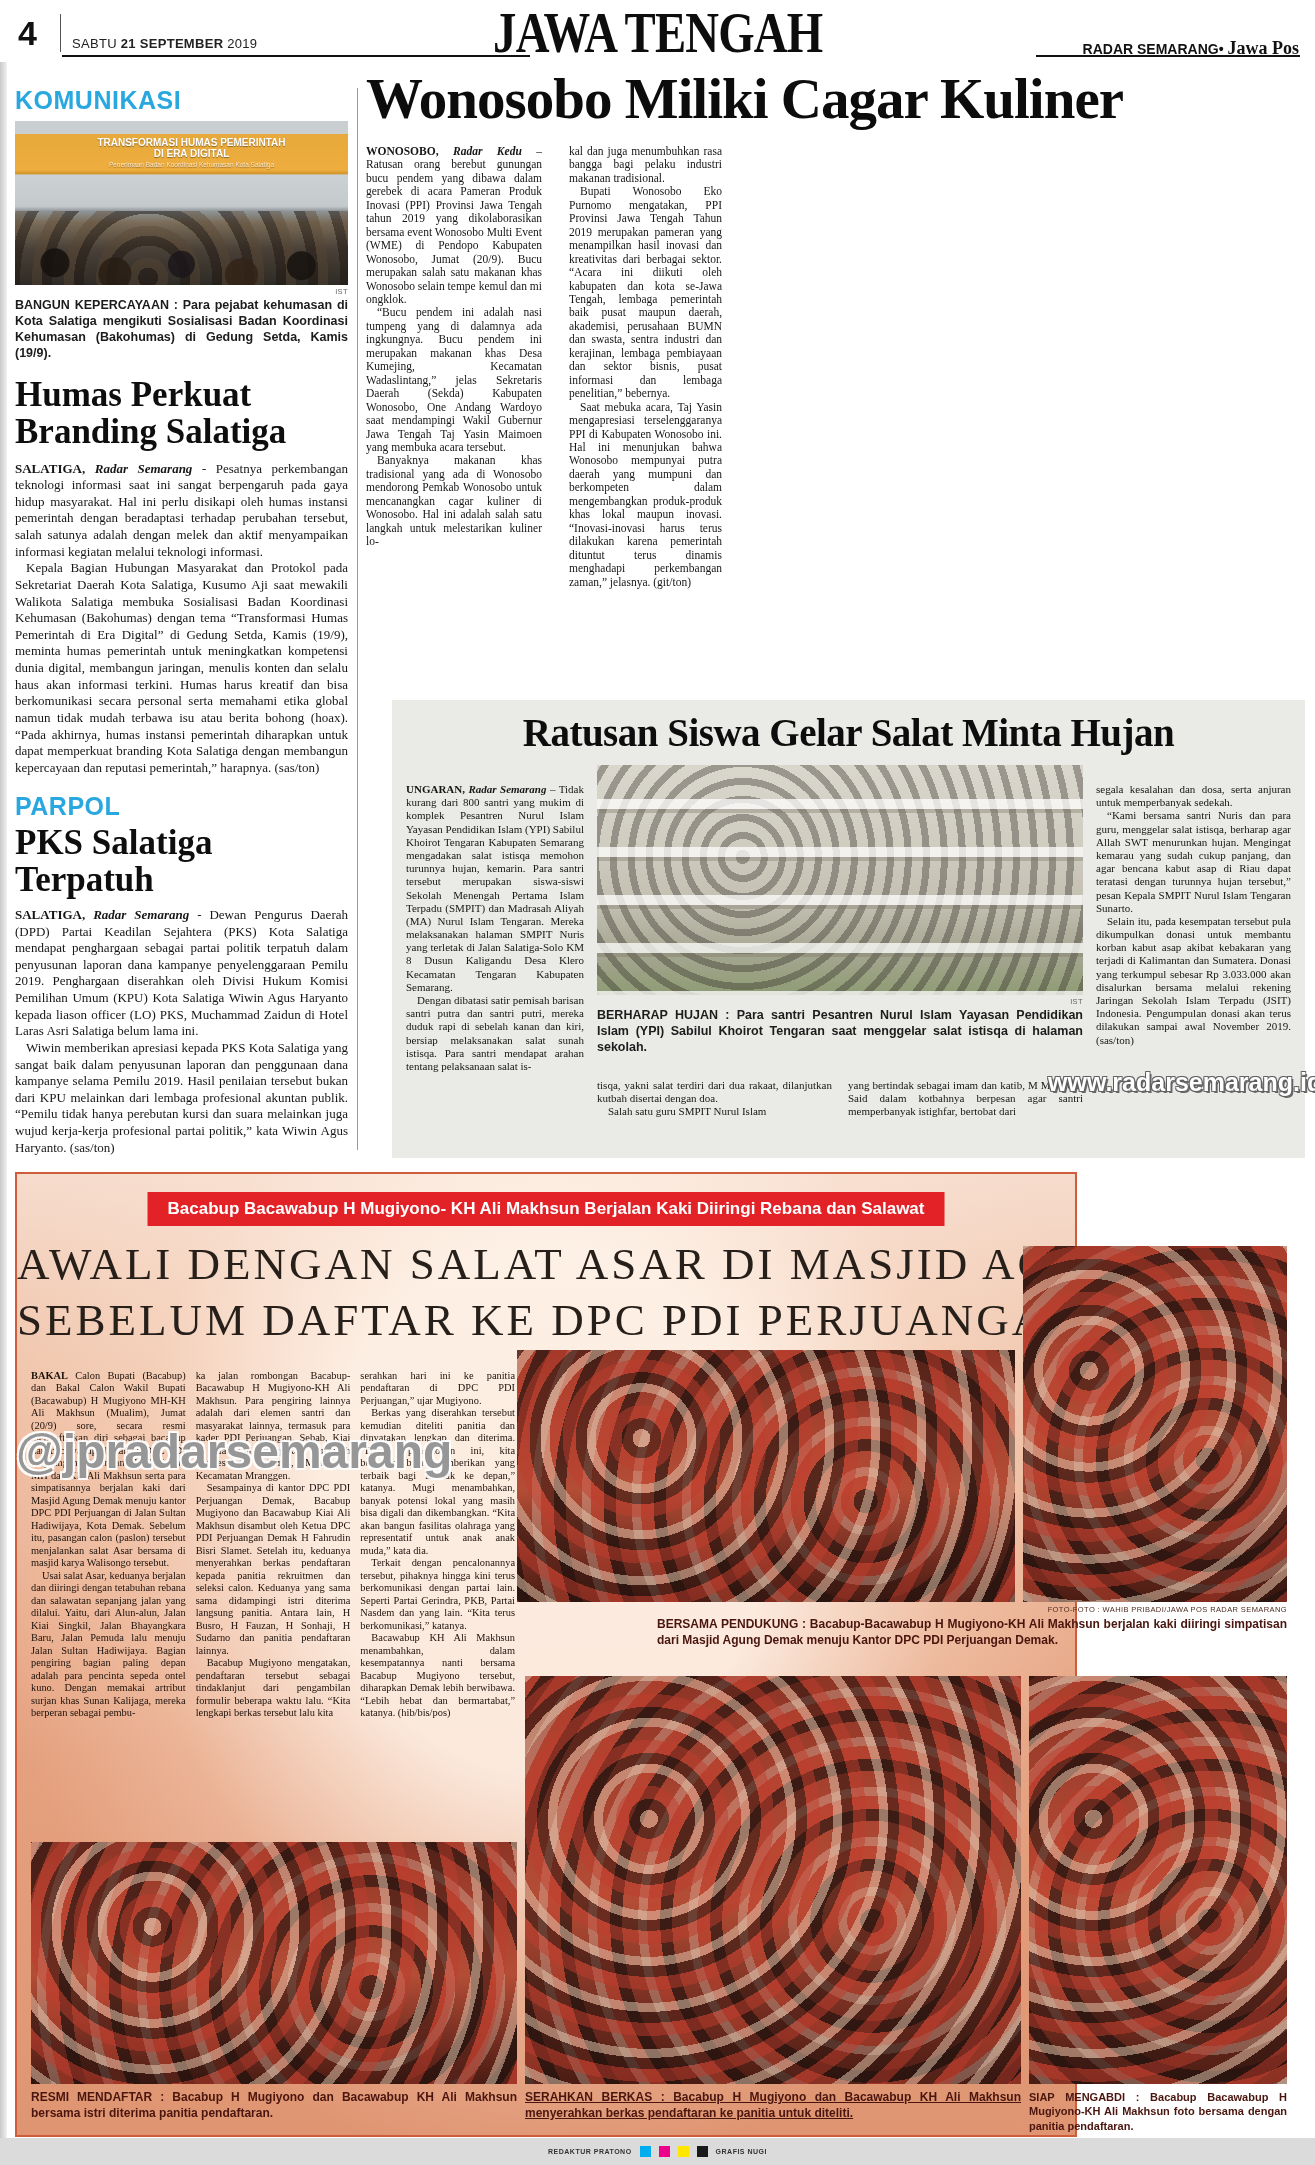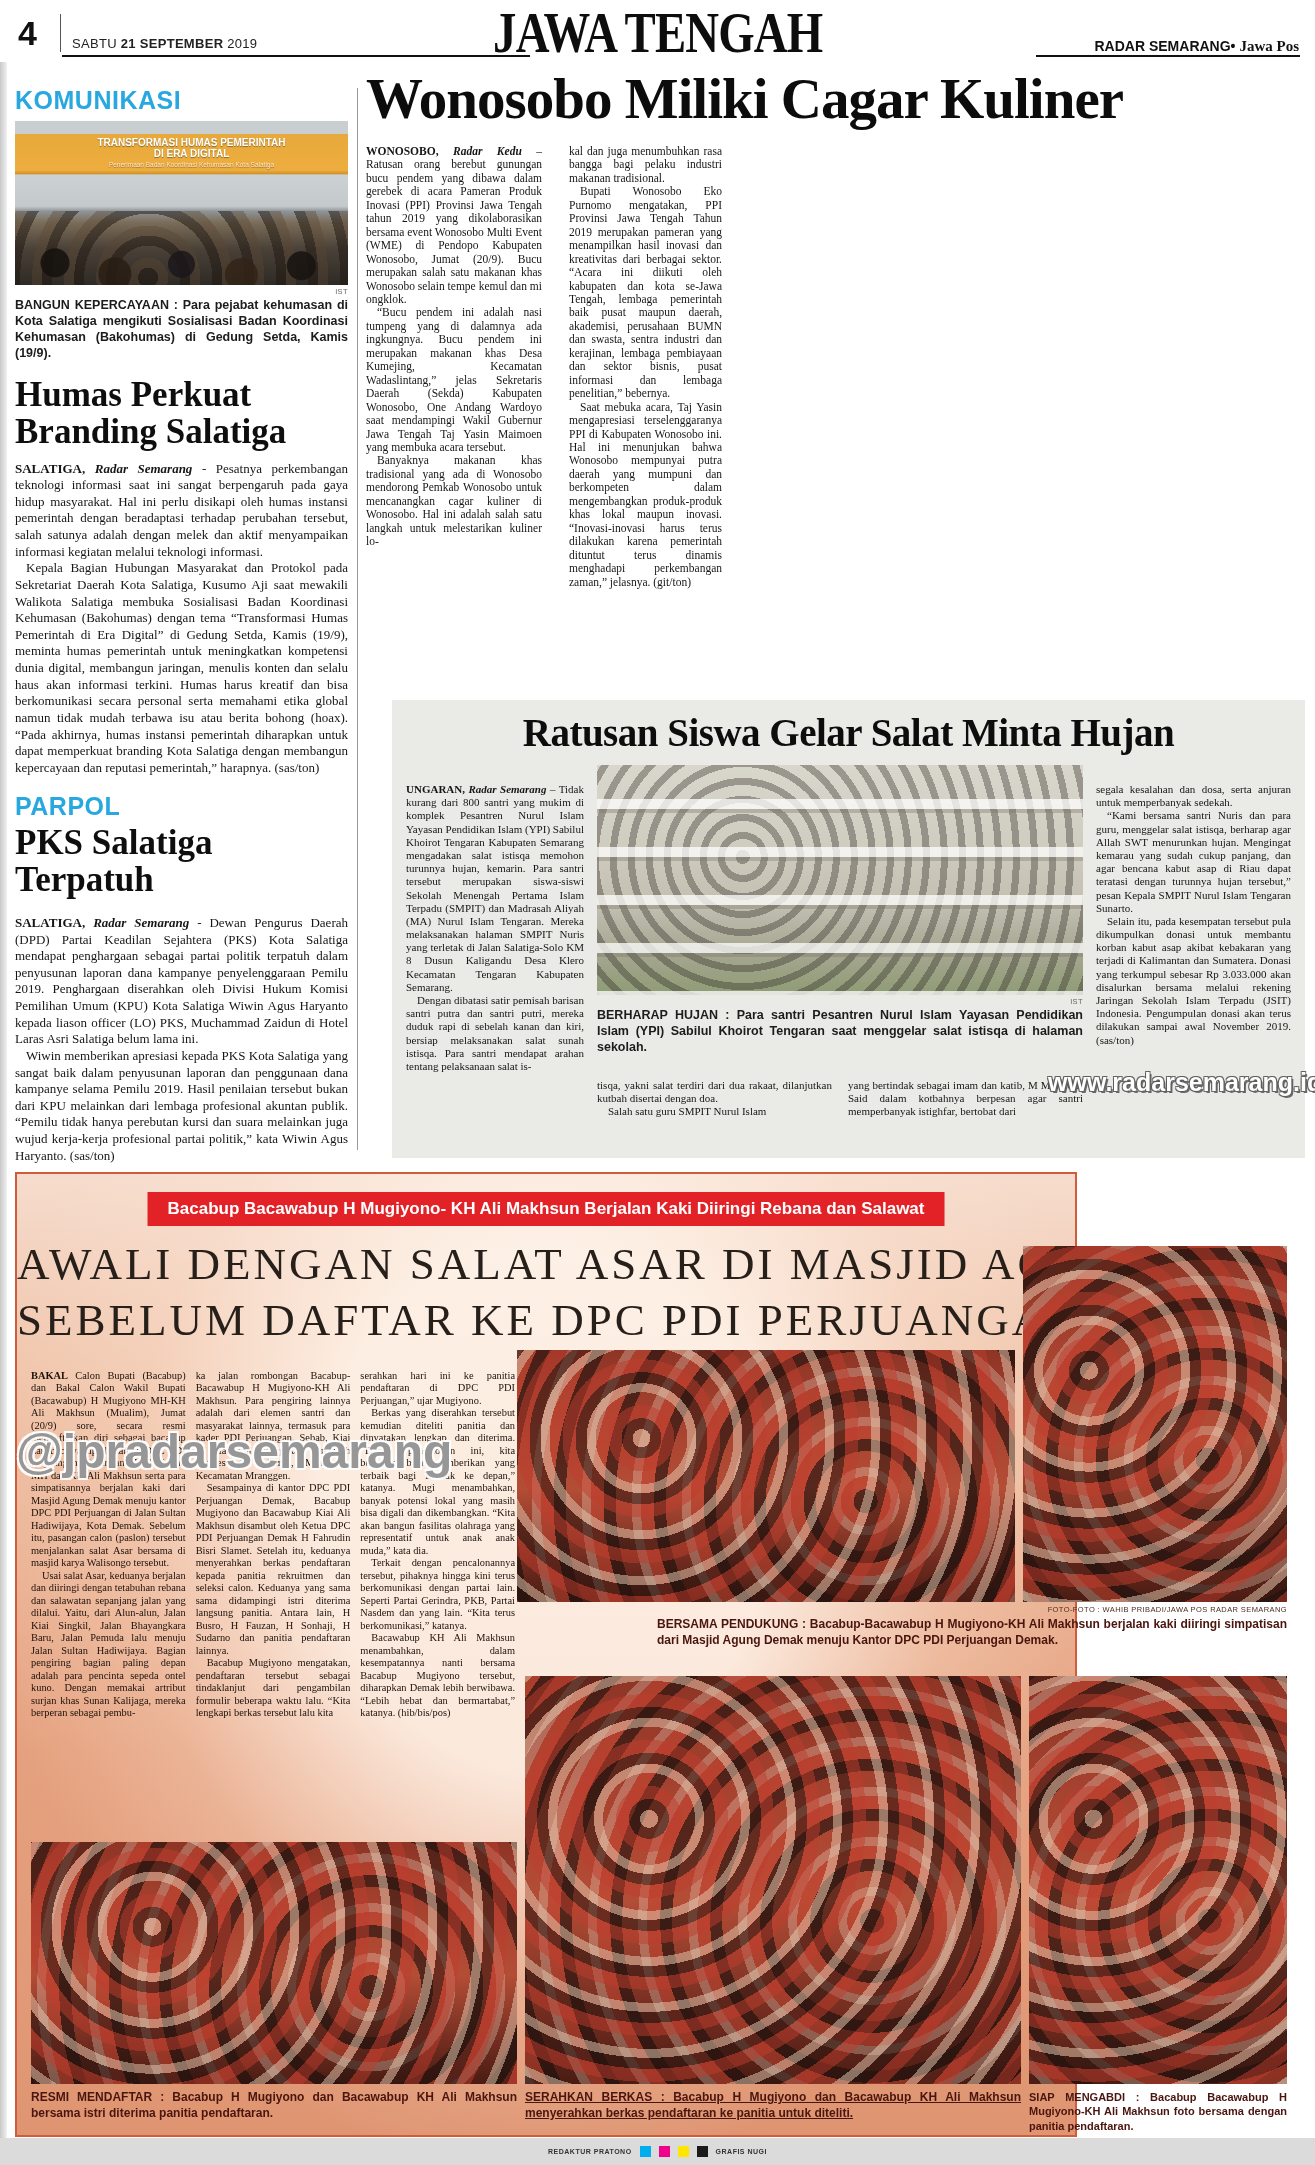--- a/index.html
+++ b/index.html
@@ -8,21 +8,21 @@
   
   .masthead{position:absolute;left:0;top:0;width:1315px;height:64px;}
   .mh-pageno{position:absolute;left:18px;top:14px;font:bold 34px "Liberation Sans",sans-serif;color:#111;}
   .mh-vsep{position:absolute;left:60px;top:14px;width:1px;height:38px;background:#555;}
   .mh-date{position:absolute;left:72px;top:36px;font:13px "Liberation Sans",sans-serif;color:#222;letter-spacing:.3px;}
   .mh-date b{font-weight:bold;}
   .mh-title-wrap{position:absolute;left:0;right:0;top:0;text-align:center;}
   .mh-title{display:inline-block;font:bold 57px "Liberation Serif",serif;letter-spacing:-1px;
             transform:scaleX(.82);transform-origin:center;color:#0d0d0d;}
   .mh-brand{position:absolute;right:16px;top:38px;font:bold 14px "Liberation Sans",sans-serif;color:#111;}
-  .mh-brand .jp{font-family:"Liberation Serif",serif;font-size:15px;}
+  .mh-brand .jp{font-family:"Liberation Serif",serif;font-size:18px;}
   .mh-rule-l{position:absolute;left:62px;top:55px;width:468px;height:2px;background:#111;}
   .mh-rule-r{position:absolute;left:1036px;top:55px;width:264px;height:2px;background:#111;}
   .edge-left{position:absolute;left:0;top:62px;width:7px;height:2076px;
              background:linear-gradient(90deg,#c9c9c9,#f1f1f1);}
   
   .body-p{margin:0;text-align:justify;}
   .body-p + .body-p{text-indent:11px;}
   .dateline{font-weight:bold;}
   .wire{font-weight:bold;font-style:italic;}
   .sec-label{text-align:left;font:bold 25px "Liberation Sans",sans-serif;letter-spacing:.5px;}
@@ -157,21 +157,21 @@
     <div class="credit">IST</div>
     <div class="caption">BANGUN KEPERCAYAAN : Para pejabat kehumasan di Kota Salatiga mengikuti Sosialisasi Badan Koordinasi Kehumasan (Bakohumas) di Gedung Setda, Kamis (19/9).</div>
 
     <h3 class="lr-headline">Humas Perkuat Branding Salatiga</h3>
     <div class="lr-body">
       <p class="body-p"><b class="dateline">SALATIGA, </b><i class="wire">Radar Semarang</i><span> - Pesatnya perkembangan teknologi informasi saat ini sangat berpengaruh pada gaya hidup masyarakat. Hal ini perlu disikapi oleh humas instansi pemerintah dengan beradaptasi terhadap perubahan tersebut, salah satunya adalah dengan melek dan aktif menyampaikan informasi kegiatan melalui teknologi informasi.</span></p>
       <p class="body-p">Kepala Bagian Hubungan Masyarakat dan Protokol pada Sekretariat Daerah Kota Salatiga, Kusumo Aji saat mewakili Walikota Salatiga membuka Sosialisasi Badan Koordinasi Kehumasan (Bakohumas) dengan tema “Transformasi Humas Pemerintah di Era Digital” di Gedung Setda, Kamis (19/9), meminta humas pemerintah untuk meningkatkan kompetensi dunia digital, membangun jaringan, menulis konten dan selalu haus akan informasi terkini. Humas harus kreatif dan bisa berkomunikasi secara personal serta memahami etika global namun tidak mudah terbawa isu atau berita bohong (hoax). “Pada akhirnya, humas instansi pemerintah diharapkan untuk dapat memperkuat branding Kota Salatiga dengan membangun kepercayaan dan reputasi pemerintah,” harapnya. (sas/ton)</p>
     </div>
 
     <div class="sec-label" style="color:#29a8e0;margin-top:16px;">PARPOL</div>
-    <h3 class="lr-headline" style="margin:4px 0 16px;">PKS Salatiga Terpatuh</h3>
+    <h3 class="lr-headline" style="margin:4px 0 8px;">PKS Salatiga Terpatuh</h3>
     <div class="lr-body">
       <p class="body-p"><b class="dateline">SALATIGA, </b><i class="wire">Radar Semarang</i><span> - Dewan Pengurus Daerah (DPD) Partai Keadilan Sejahtera (PKS) Kota Salatiga mendapat penghargaan sebagai partai politik terpatuh dalam penyusunan laporan dana kampanye penyelenggaraan Pemilu 2019. Penghargaan diserahkan oleh Divisi Hukum Komisi Pemilihan Umum (KPU) Kota Salatiga Wiwin Agus Haryanto kepada liason officer (LO) PKS, Muchammad Zaidun di Hotel Laras Asri Salatiga belum lama ini.</span></p>
       <p class="body-p">Wiwin memberikan apresiasi kepada PKS Kota Salatiga yang sangat baik dalam penyusunan laporan dan penggunaan dana kampanye selama Pemilu 2019. Hasil penilaian tersebut bukan dari KPU melainkan dari lembaga profesional akuntan publik. “Pemilu tidak hanya perebutan kursi dan suara melainkan juga wujud kerja-kerja profesional partai politik,” kata Wiwin Agus Haryanto. (sas/ton)</p>
     </div>
   </div>
 
   <div class="vrule"></div>
 
   <div class="wono">
     <h1>Wonosobo Miliki Cagar Kuliner</h1>

